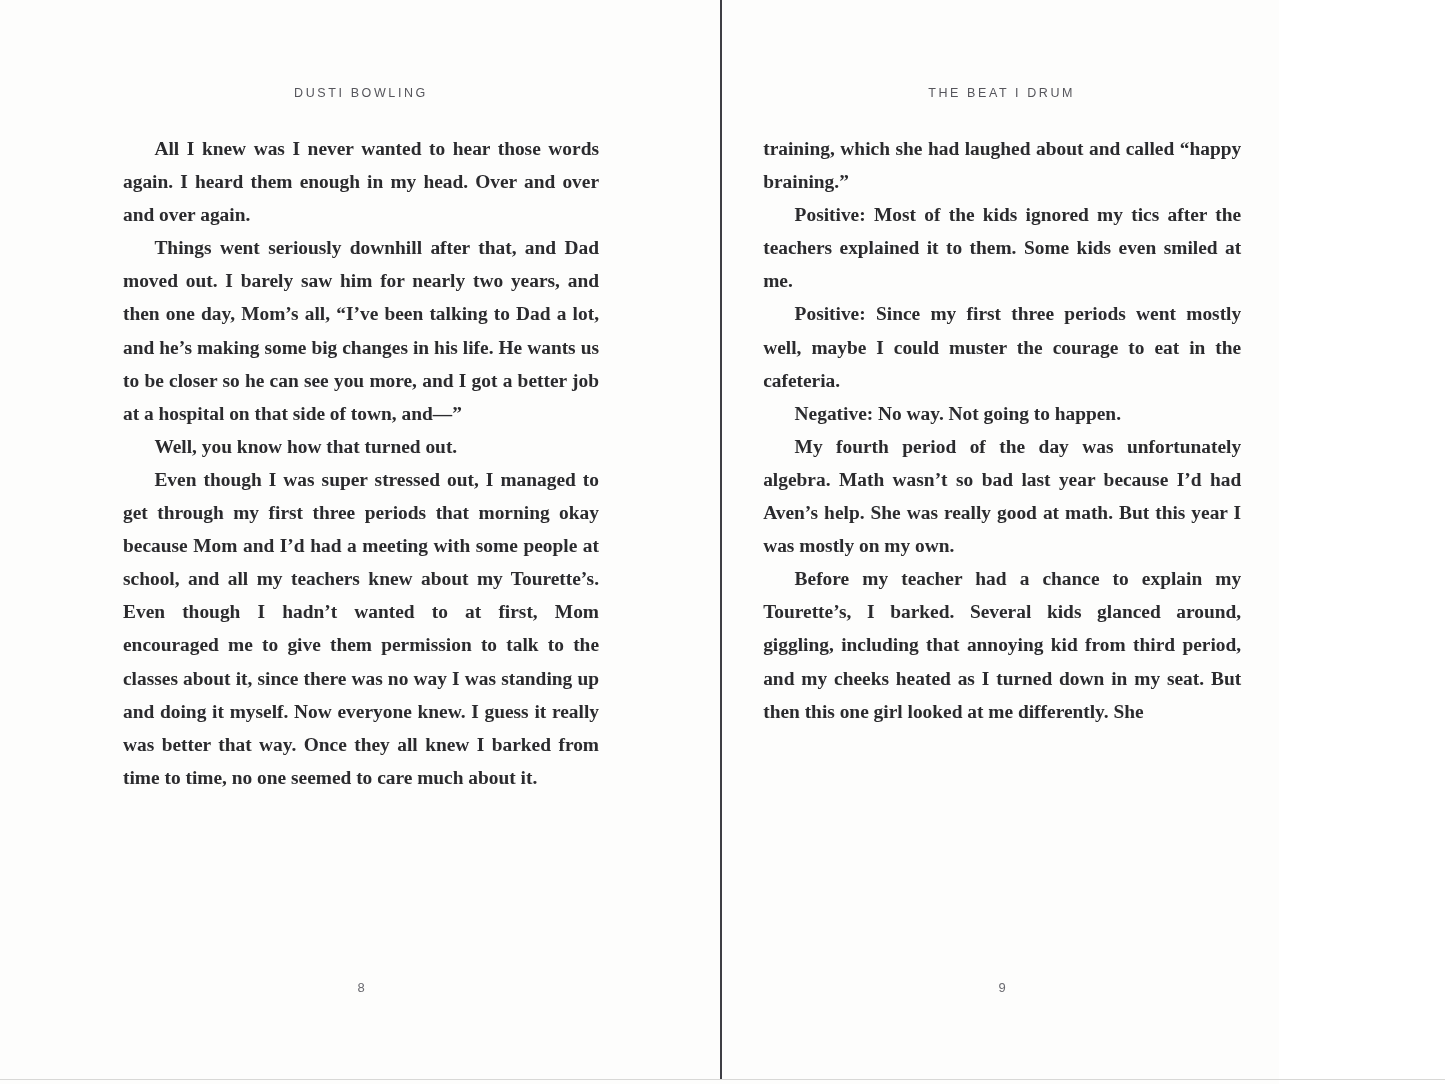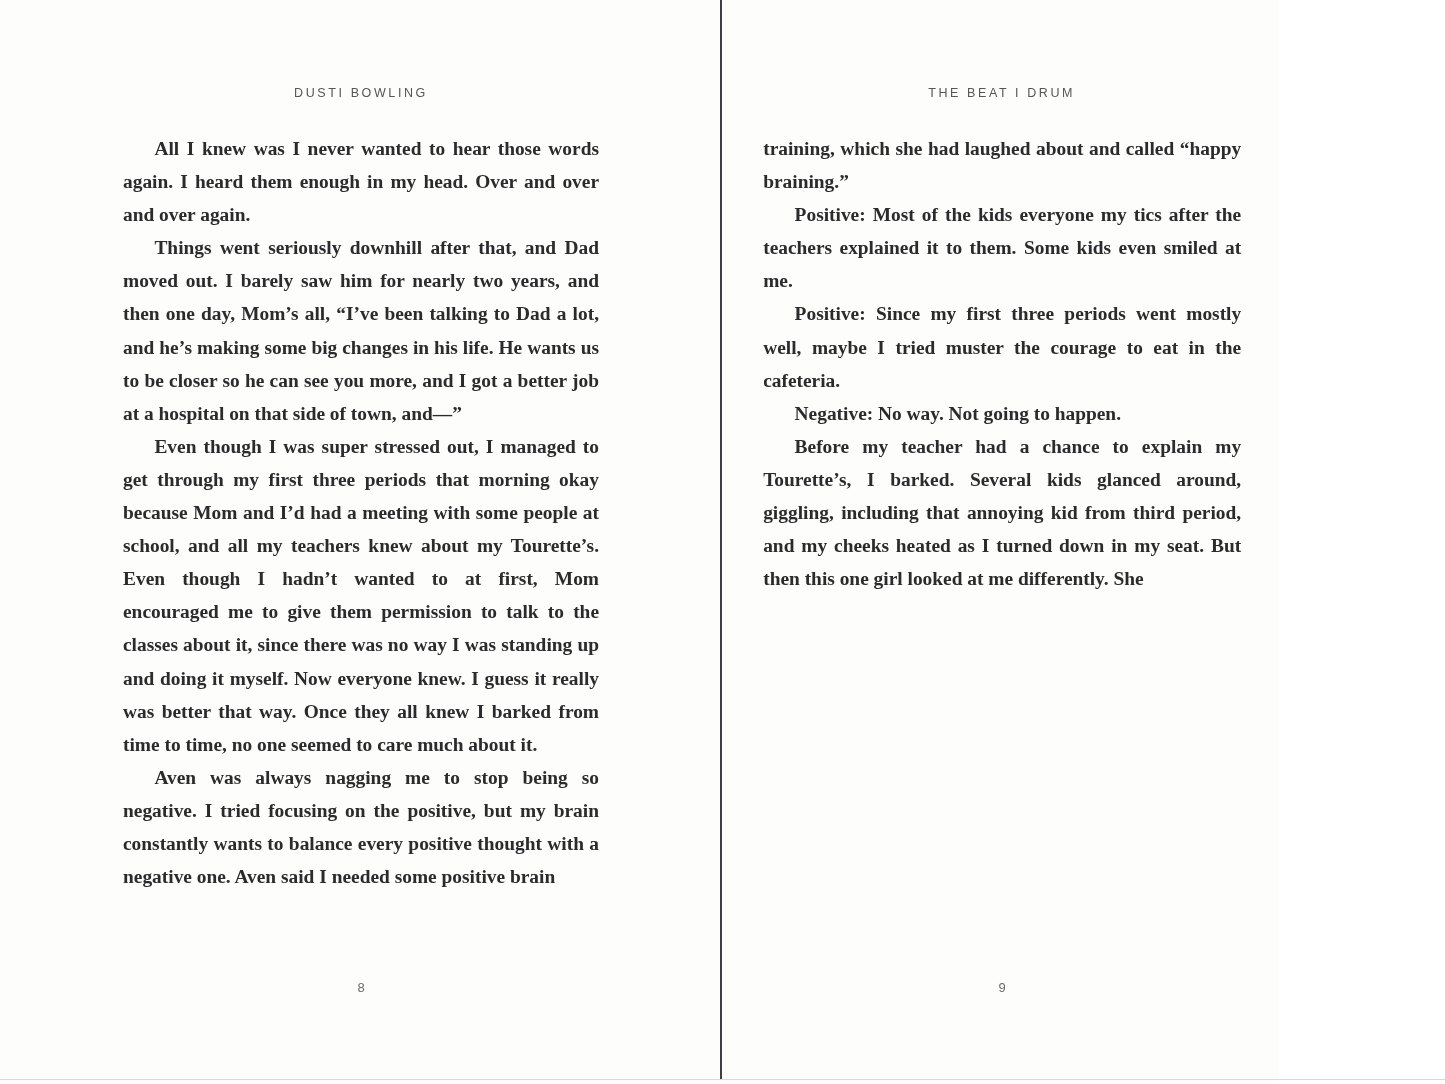--- a/index.html
+++ b/index.html
@@ -102,34 +102,35 @@
 </head>
 <body>
 
 <div class="spread">
 
   <div class="page page-left">
     <div class="running-head">DUSTI BOWLING</div>
     <div class="textblock">
       <p>All I knew was I never wanted to hear those words again. I heard them enough in my head. Over and over and over again.</p>
       <p>Things went seriously downhill after that, and Dad moved out. I barely saw him for nearly two years, and then one day, Mom’s all, “I’ve been talking to Dad a lot, and he’s making some big changes in his life. He wants us to be closer so he can see you more, and I got a better job at a hospital on that side of town, and—”</p>
+      <p>Well, you know how that turned out.</p>
       <p>Even though I was super stressed out, I managed to get through my first three periods that morning okay because Mom and I’d had a meeting with some people at school, and all my teachers knew about my Tourette’s. Even though I hadn’t wanted to at first, Mom encouraged me to give them permission to talk to the classes about it, since there was no way I was standing up and doing it myself. Now everyone knew. I guess it really was better that way. Once they all knew I barked from time to time, no one seemed to care much about it.</p>
-      <p class="last-line-natural">Aven was always nagging me to stop being so negative. I tried focusing on the positive, but my brain constantly wants to balance every positive thought with a negative one. Aven said I needed some positive brain</p>
     </div>
     <div class="folio">8</div>
   </div>
 
   <div class="gutter-divider"></div>
   <div class="bottom-edge"></div>
 
   <div class="page page-right">
     <div class="running-head">THE BEAT I DRUM</div>
     <div class="textblock" id="right-textblock">
         <p style="text-indent: 0px;">training, which she had laughed about and called “happy braining.”</p>
-        <p>Positive: Most of the kids everyone my tics after the teachers explained it to them. Some kids even smiled at me.</p>
-        <p>Positive: Since my first three periods went mostly well, maybe I tried muster the courage to eat in the cafeteria.</p>
+        <p>Positive: Most of the kids ignored my tics after the teachers explained it to them. Some kids even smiled at me.</p>
+        <p>Positive: Since my first three periods went mostly well, maybe I could muster the courage to eat in the cafeteria.</p>
         <p>Negative: No way. Not going to happen.</p>
+        <p>My fourth period of the day was unfortunately algebra. Math wasn’t so bad last year because I’d had Aven’s help. She was really good at math. But this year I was mostly on my own.</p>
         <p class="last-line-natural">Before my teacher had a chance to explain my Tourette’s, I barked. Several kids glanced around, giggling, including that annoying kid from third period, and my cheeks heated as I turned down in my seat. But then this one girl looked at me differently. She</p>
       </div>
     <div class="folio">9</div>
   </div>
 
 </div>
 
 </body></html>

